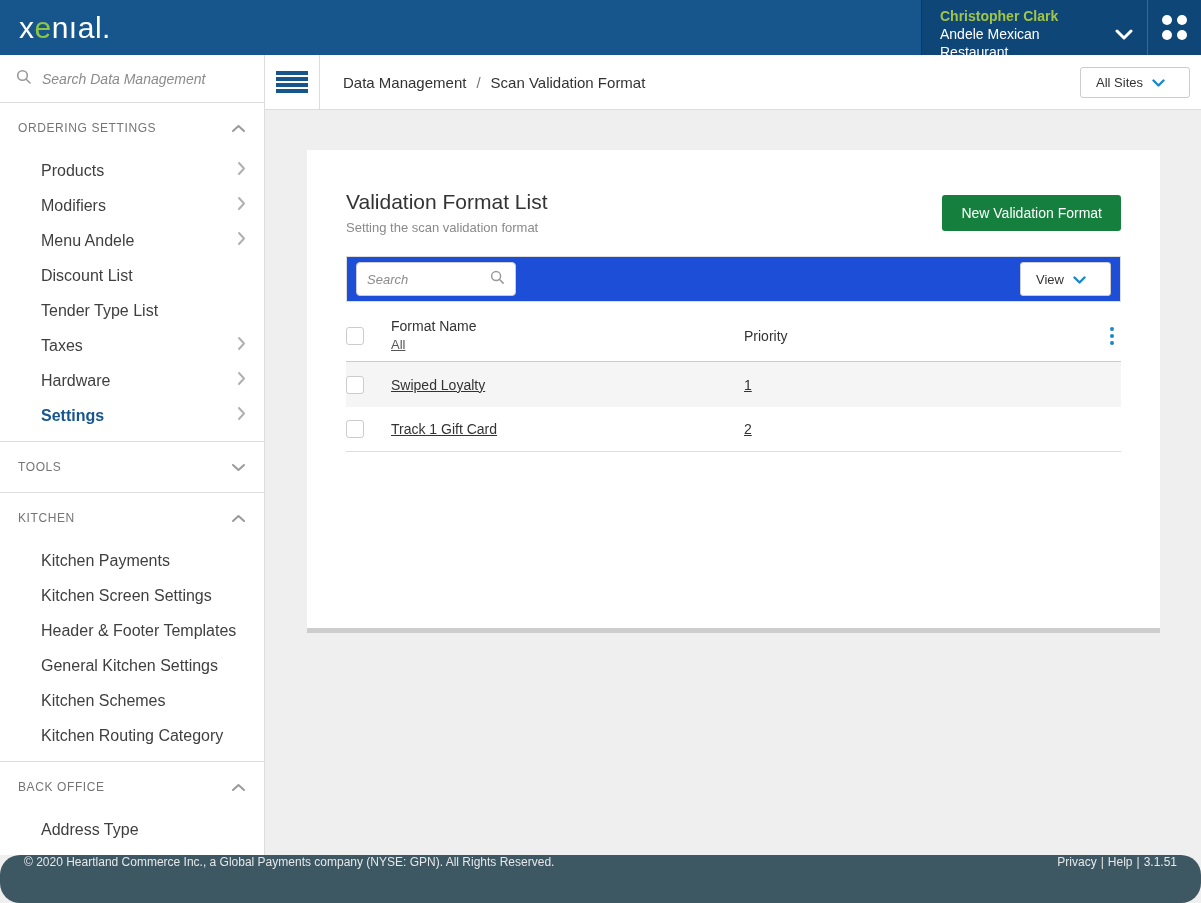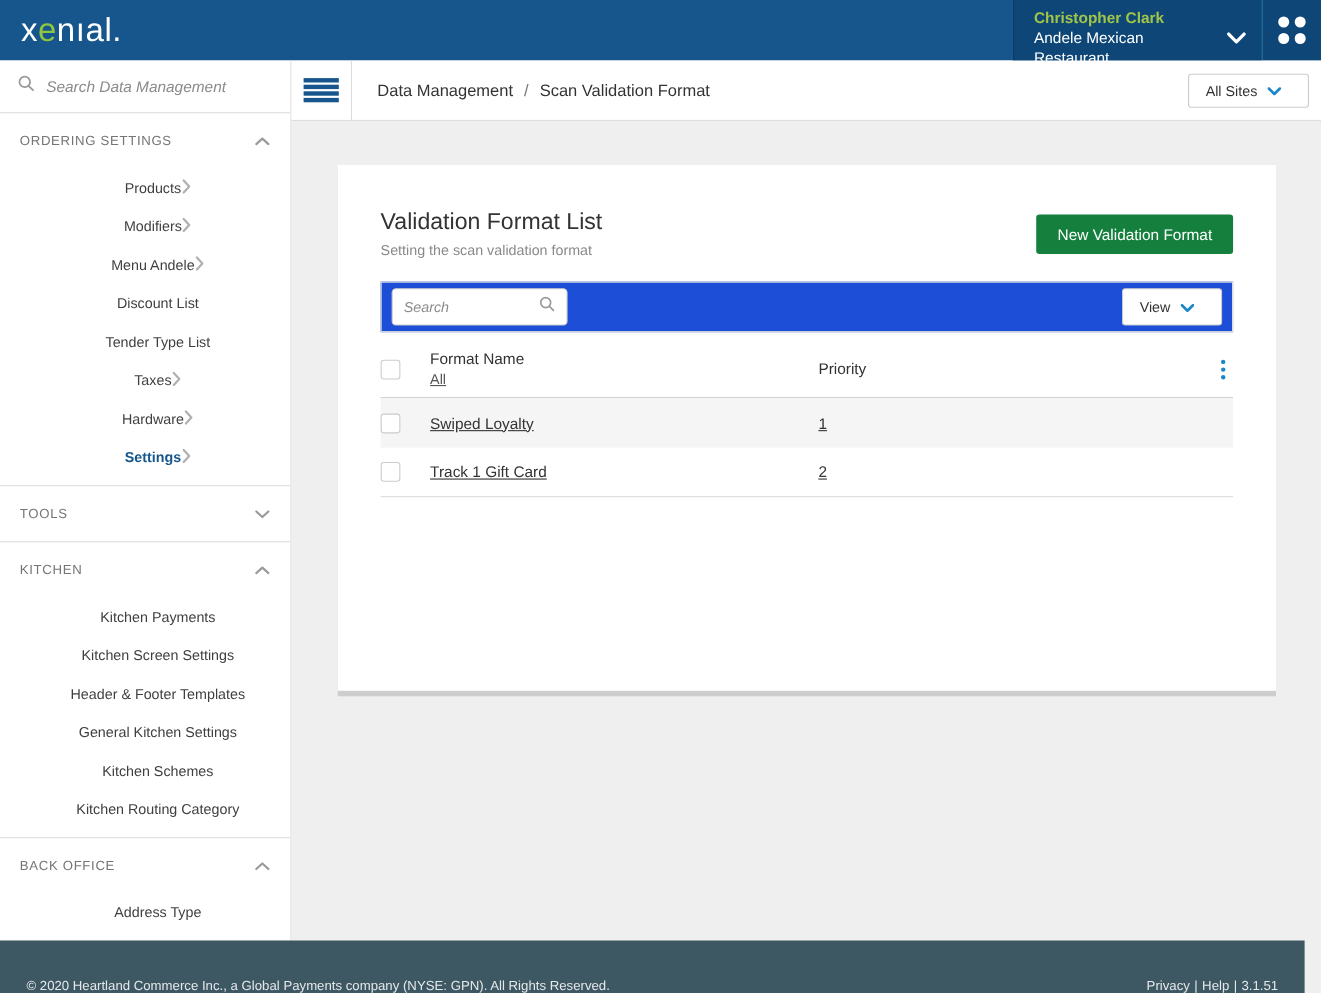--- a/index.html
+++ b/index.html
@@ -54,23 +54,23 @@
   }
   .side-search input::placeholder { color: #8b8b8b; font-style: italic; }
   .section-header {
     height: 50px; display: flex; align-items: center; justify-content: space-between;
     padding: 0 18px; cursor: pointer;
   }
   .section-header .label {
     font-size: 12px; color: #757575; letter-spacing: .6px; text-transform: uppercase;
   }
   .side-item {
-    height: 35px; display: flex; align-items: center; justify-content: center;
+    height: 35px; display: flex; align-items: center; justify-content: space-between;
     padding: 0 18px 0 41px; cursor: pointer;
-    font-size: 13px; color: #3f3f3f;
+    font-size: 16px; color: #3f3f3f;
   }
   .side-item.active { color: #16568c; font-weight: bold; }
   .side-section { padding-bottom: 8px; }
   .side-divider { border-top: 1px solid #ddd; }
 
   
   .topstrip {
     position: absolute; top: 55px; left: 265px; right: 0; height: 55px;
     background: #fff; border-bottom: 1px solid #ddd;
     display: flex; align-items: center;
@@ -150,23 +150,23 @@
   .thead .hcol { font-size: 14px; color: #333; }
   .kebab { display: flex; flex-direction: column; cursor: pointer; padding: 2px; }
   .kebab i { width: 4px; height: 4px; border-radius: 50%; background: #1b87c9; margin: 1.5px 0; }
   .drow { height: 45px; font-size: 14px; }
   .drow.shaded { background: #f5f5f5; }
   .drow .link { color: #333; text-decoration: underline; cursor: pointer; }
   .drow:last-child { border-bottom: 1px solid #ddd; }
 
   
   .footer {
-    position: absolute; left: 0; right: 15px; bottom: 0; height: 48px;
+    position: absolute; left: 0; right: 0; bottom: 0; height: 48px;
     background: #3d5763; color: #e4e8ea; font-size: 12px;
-    display: flex; align-items: flex-end; padding: 0 24px;
+    display: flex; align-items: flex-start; padding: 0 24px; border-radius: 20px;
   }
   .footer .right { margin-left: auto; display: flex; align-items: center; }
   .footer .right .pipe { margin: 0 4px; }
   .footer a { color: #e4e8ea; text-decoration: none; cursor: pointer; }
 
   
   .chev svg, .chev-g svg { display: block; }
 </style>
 </head>
 <body>

